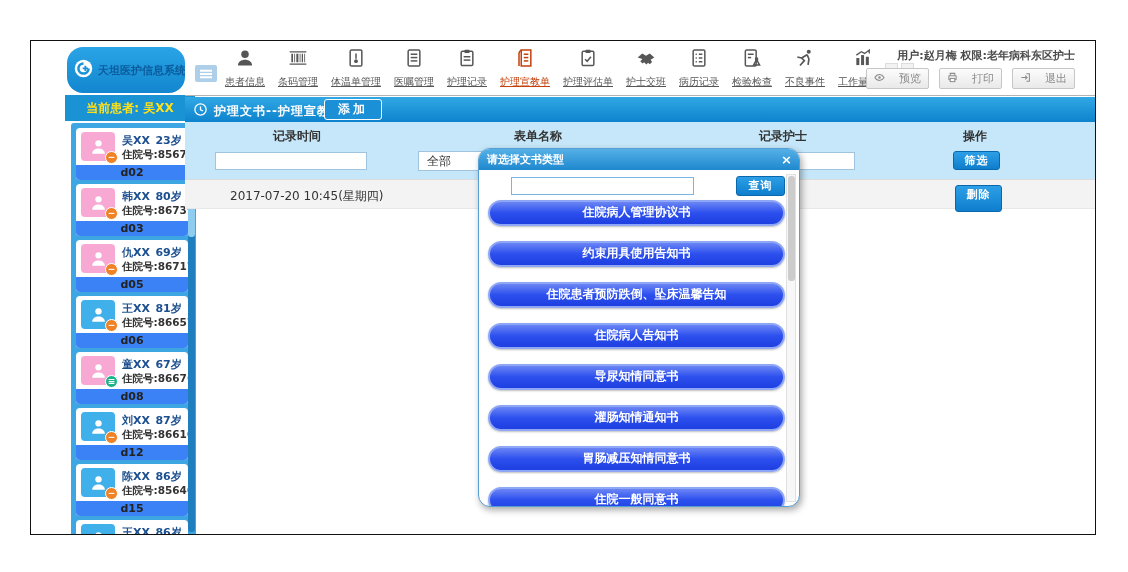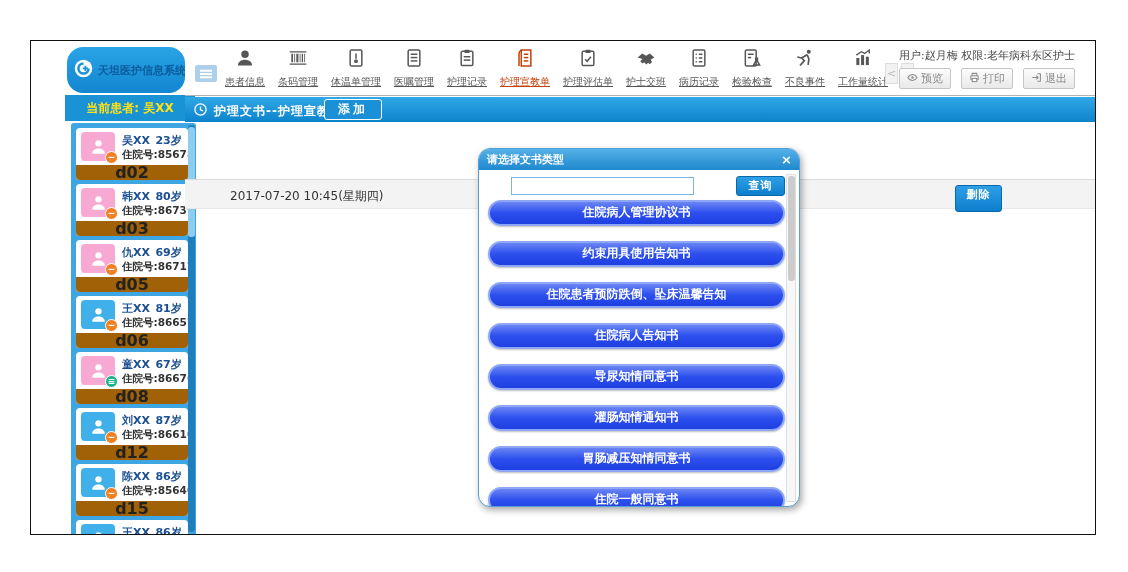--- a/index.html
+++ b/index.html
@@ -17,36 +17,36 @@
   .p-card { position:relative; width:112px; height:52px; background:#fff; border-radius:4px; margin-bottom:4px; overflow:hidden; cursor:pointer; }
   .avatar { position:absolute; left:5px; top:4px; width:34px; height:29px; border-radius:4px; display:flex; align-items:center; justify-content:center; }
   .avatar svg { width:19px; height:19px; }
   .avatar.pink { background:#f7a8d3; }
   .avatar.blue { background:#3fb0ea; }
   .badge { position:absolute; left:29px; top:23px; width:13px; height:13px; border-radius:50%; border:1.5px solid #fff; color:#fff; font-size:9px; line-height:10px; text-align:center; font-weight:bold; }
   .badge.minus { background:#f08124; }
   .badge.list  { background:#1db489; }
   .p-name { position:absolute; left:46px; top:5px; font-size:11px; font-weight:bold; color:#1c4f8f; white-space:nowrap; }
   .p-adm  { position:absolute; left:46px; top:20px; font-size:10.5px; font-weight:bold; color:#333; white-space:nowrap; }
-  .p-room { position:absolute; left:0; right:0; bottom:0; height:15px; background:#a16207; text-align:center; font-size:16px; font-weight:bold; color:#222; line-height:15px; }
+  .p-room { position:absolute; left:0; right:0; bottom:0; height:15px; background:#3b82f6; text-align:center; font-size:11px; font-weight:bold; color:#222; line-height:15px; }
 
   
   .toolbar { position:absolute; left:154px; top:0; right:0; height:55px; background:#fff; border-bottom:1px solid #b3b3b3; }
   .menu-btn { position:absolute; left:10px; top:24px; width:22px; height:17px; background:#aecfe9; border-radius:2px; padding:1px 3px; cursor:pointer; }
   .tb-items { position:absolute; left:38px; top:4px; display:flex; gap:9px; }
   .tb-item { display:flex; flex-direction:column; align-items:center; gap:3px; padding:3px 2px; color:#565656; cursor:pointer;text-decoration:underline; }
   .tb-item svg { width:20px; height:20px; }
   .tb-label { font-size:10px; white-space:nowrap; }
   .tb-item.active { color:#c2410c; }
   .pager { position:absolute; left:700px; top:22px; display:flex; gap:3px; }
   .pg-btn { width:13px; height:21px; background:#f2f2f2; border:1px solid #ddd; color:#bbb; font-size:11px; text-align:center; line-height:19px; cursor:pointer; }
   .user-area { position:absolute; right:20px; top:7px; text-align:right; }
-  .user-info { font-size:11px; color:#4a4a4a; font-weight:normal; white-space:nowrap; }
+  .user-info { font-size:11px; color:#4a4a4a; font-weight:bold; white-space:nowrap; }
   .user-btns { margin-top:5px; display:flex; gap:10px; justify-content:flex-end; }
-  .u-btn { display:flex; align-items:center; gap:3px; background:linear-gradient(#fcfcfc,#e9e9e9); border:1px solid #c6c6c6; border-radius:2px; padding:2px 7px; font-size:11px; color:#8a8a8a; cursor:pointer; }
+  .u-btn { display:flex; align-items:center; gap:14px; background:linear-gradient(#fcfcfc,#e9e9e9); border:1px solid #c6c6c6; border-radius:2px; padding:2px 7px; font-size:11px; color:#8a8a8a; cursor:pointer; }
   .u-btn svg { width:11px; height:11px; }
 
   
   .main-title { position:absolute; left:154px; top:56px; right:0; height:25px; background:linear-gradient(180deg,#31a8e5,#0d83cd); color:#fff; }
   .mt-icon { position:absolute; left:8px; top:5px; width:15px; height:15px; }
   .mt-text { position:absolute; left:29px; top:6px; font-size:12px; font-weight:bold; letter-spacing:1px; }
   .add-btn { position:absolute; left:139px; top:2px; width:58px; height:21px; background:#1b90d6; border:1px solid #fff; border-radius:3px; color:#fff; font-weight:bold; font-size:12px; line-height:19px; text-align:center; letter-spacing:3px; cursor:pointer; }
 
   
   .tbl-head { position:absolute; left:154px; top:81px; right:0; height:57px; background:#c6e7f9; }
@@ -332,20 +332,33 @@
 
   <div class="main-title">
     <span class="mt-icon" id="title-icon-slot"><svg viewBox="0 0 24 24" fill="none" stroke="#fff" stroke-width="2">
           <circle cx="12" cy="12" r="9"></circle>
           <path d="M12 7v5.5l4 2"></path>
         </svg></span>
     <span class="mt-text">护理文书--护理宣教</span>
     <span class="add-btn">添加</span>
   </div>
 
+  <div class="tbl-head">
+    <span class="col-label" style="left:112px">记录时间</span>
+    <span class="col-label" style="left:353px">表单名称</span>
+    <span class="col-label" style="left:598px">记录护士</span>
+    <span class="col-label" style="left:790px">操作</span>
+    <input class="flt-input flt-time" style="">
+    <div class="flt-select">
+      <span>全部</span>
+      <span class="sel-arrow"></span>
+    </div>
+    <input class="flt-input flt-nurse" style="">
+    <div class="btn-blue flt-btn">筛选</div>
+  </div>
 
   <div class="data-row">
     <span class="row-time">2017-07-20 10:45(星期四)</span>
     <div class="btn-blue row-del">删除</div>
   </div>
 
   <div class="modal">
     <div class="modal-title">请选择文书类型</div>
     <span class="modal-close">×</span>
     <input class="modal-search-input" style="">

